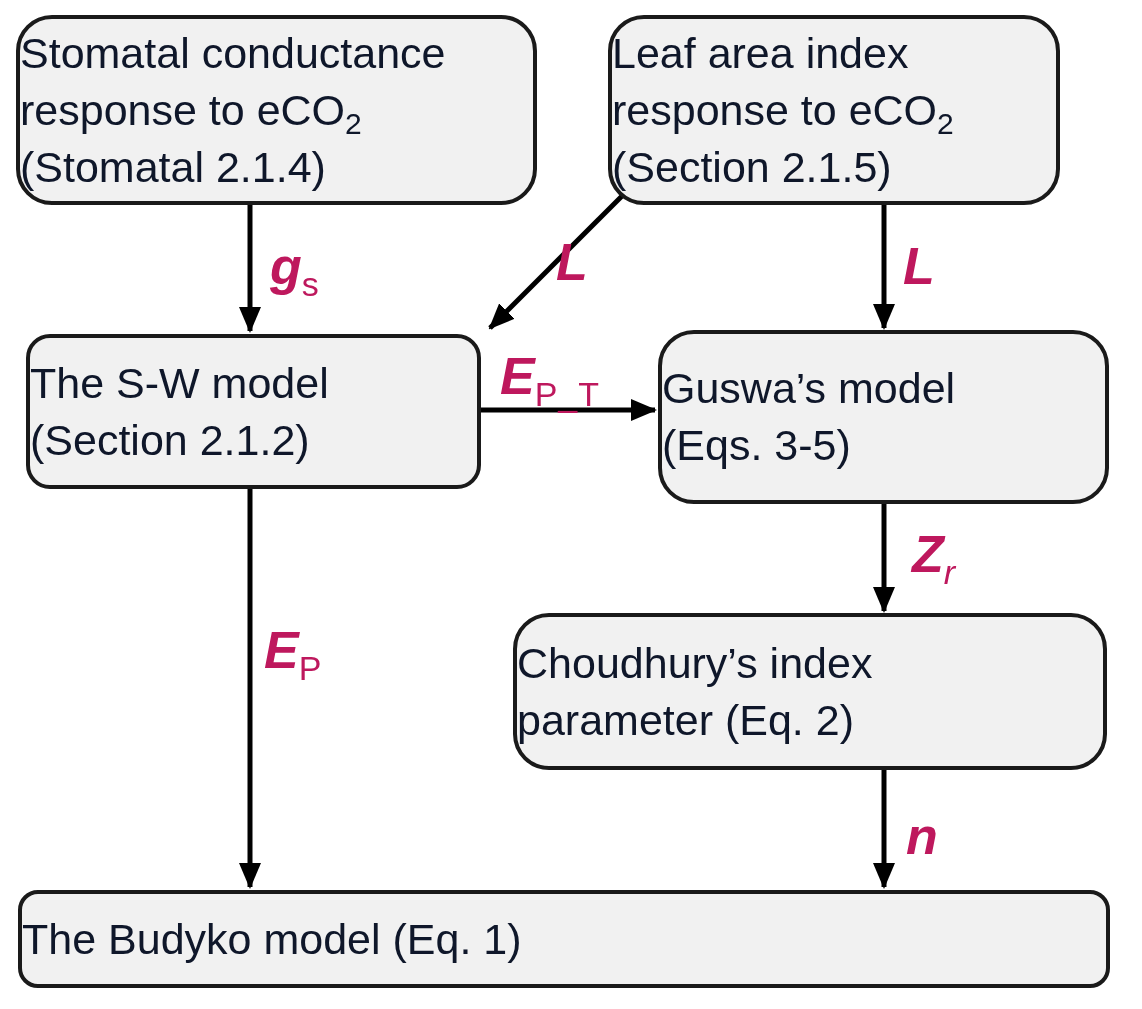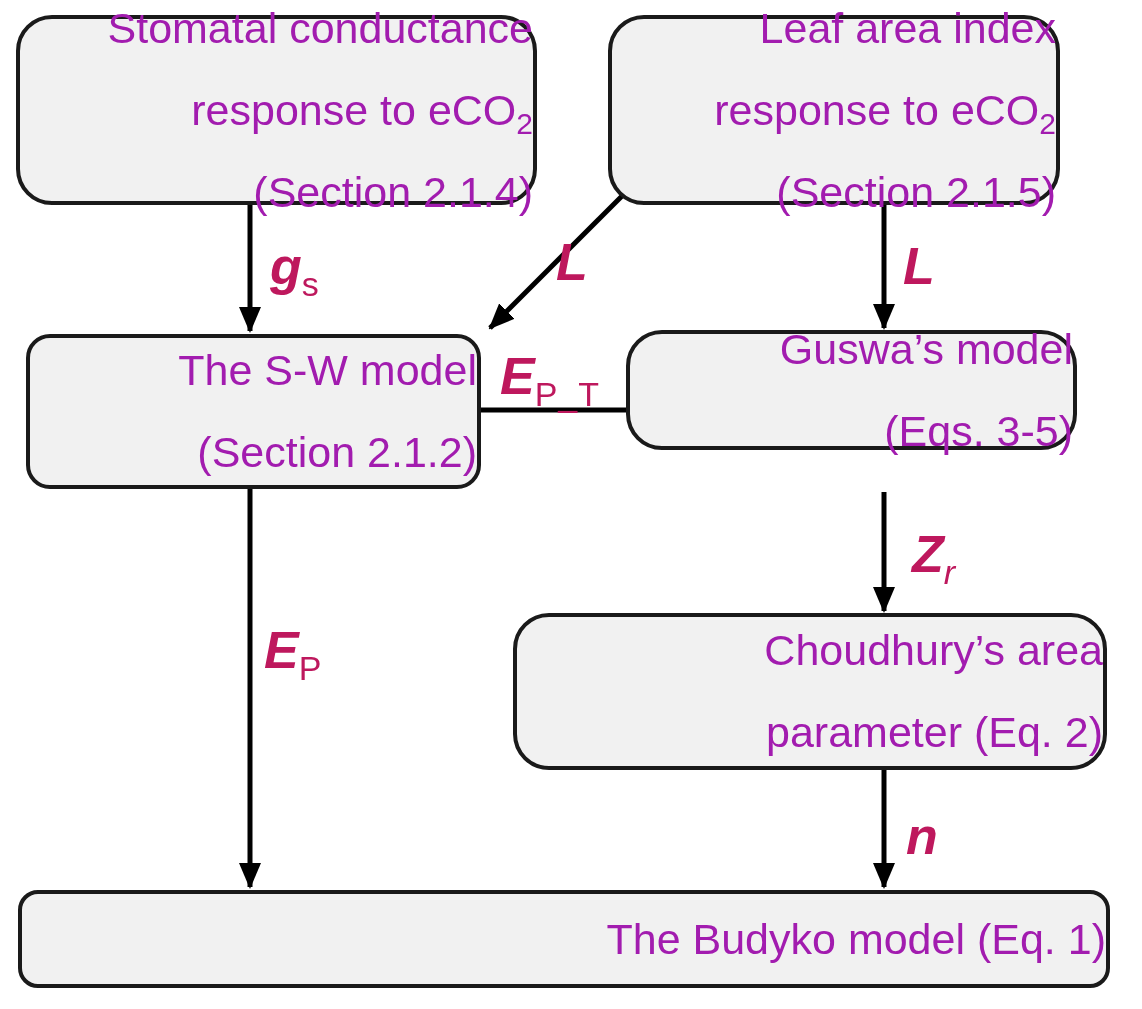--- a/index.html
+++ b/index.html
@@ -23,27 +23,26 @@
     height: 1009px;
   }
   .box {
     position: absolute;
     box-sizing: border-box;
     background: #f1f1f1;
     border: 4px solid #1a1a1a;
     border-radius: 36px;
     display: flex;
     flex-direction: column;
-    align-items: flex-end;
+    align-items: flex-start;
     justify-content: center;
     text-align: center;
     font-size: 43px;
     line-height: 57px;
-    color: #a21caf;
-    gap: 25px;
+    color: #0f172a;
   }
   .box--budyko {
     border-radius: 20px;
   }
   .box sub {
     font-size: 30px;
     line-height: 0;
     vertical-align: -9px;
   }
   .edge-label {
@@ -85,45 +84,45 @@
     <line x1="884" y1="205" x2="884" y2="328" stroke="#000000" stroke-width="5" marker-end="url(#ah)"></line>
     <line x1="481" y1="410" x2="655" y2="410" stroke="#000000" stroke-width="5" marker-end="url(#ah)"></line>
     <line x1="884" y1="492" x2="884" y2="611" stroke="#000000" stroke-width="5" marker-end="url(#ah)"></line>
     <line x1="250" y1="489" x2="250" y2="887" stroke="#000000" stroke-width="5" marker-end="url(#ah)"></line>
     <line x1="884" y1="770" x2="884" y2="887" stroke="#000000" stroke-width="5" marker-end="url(#ah)"></line>
   </svg>
 
   <div class="box" style="left:16px; top:15px; width:521px; height:190px;">
     <div>Stomatal conductance</div>
     <div><span>response to eCO</span><sub>2</sub></div>
-    <div>(Section 2.1.4)</div>
+    <div>(Stomatal 2.1.4)</div>
   </div>
 
   <div class="box" style="left:608px; top:15px; width:452px; height:190px;">
     <div>Leaf area index</div>
     <div><span>response to eCO</span><sub>2</sub></div>
     <div>(Section 2.1.5)</div>
   </div>
 
   <div class="box" style="left:26px; top:334px; width:455px; height:155px;border-radius:24px;">
     <div>The S-W model</div>
     <div>(Section 2.1.2)</div>
   </div>
 
-  <div class="box" style="left:626px; top:330px; width:451px; height:120px;">
+  <div class="box" style="left:658px; top:330px; width:451px; height:174px;">
     <div>Guswa’s model</div>
     <div>(Eqs. 3-5)</div>
   </div>
 
   <div class="box" style="left:513px; top:613px; width:594px; height:157px;">
-    <div>Choudhury’s area</div>
+    <div>Choudhury’s index</div>
     <div>parameter (Eq. 2)</div>
   </div>
 
-  <div class="box box--budyko" style="left:18px; top:890px; width:1092px; height:98px;padding-left:23px;">
+  <div class="box box--budyko" style="left:18px; top:890px; width:1092px; height:98px;">
     <div>The Budyko model (Eq. 1)</div>
   </div>
 
   <div class="edge-label" style="left:270px; top:240px;">
     <span class="var">g</span><span class="sub">s</span>
   </div>
 
   <div class="edge-label" style="left:556px; top:236px;">
     <span class="var">L</span>
   </div>

